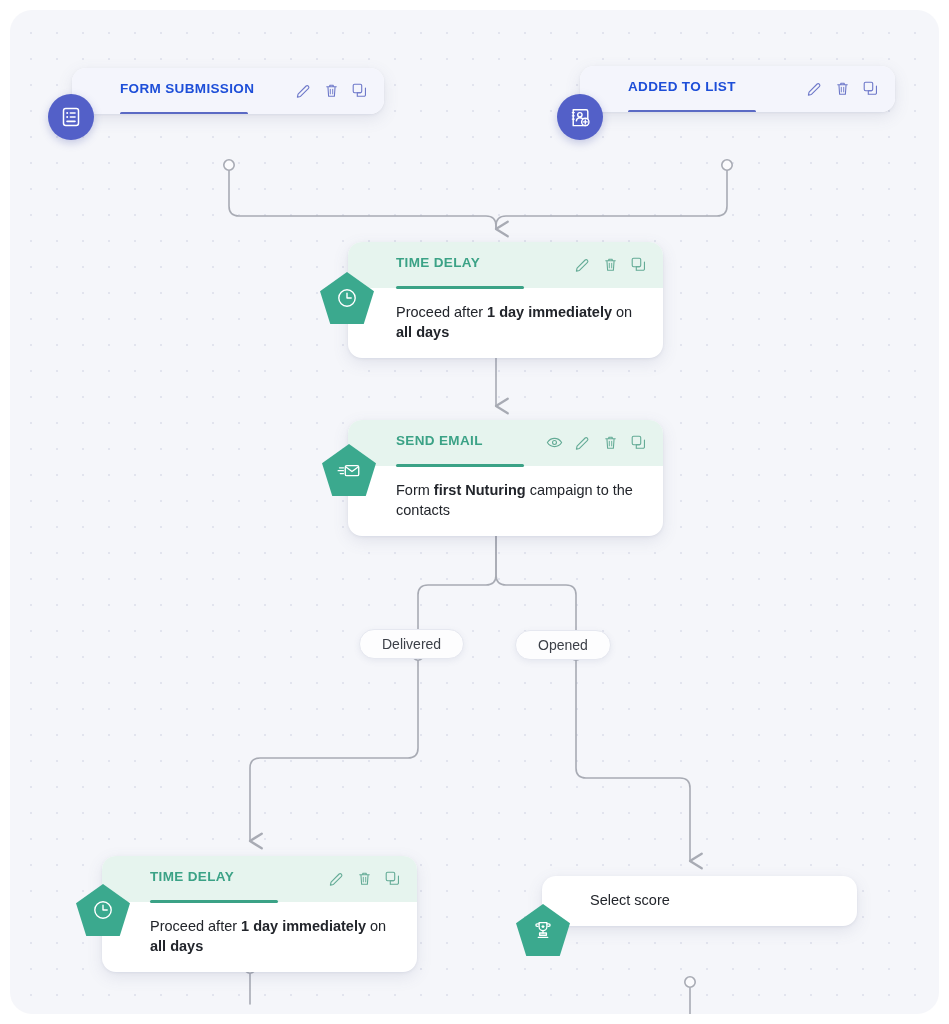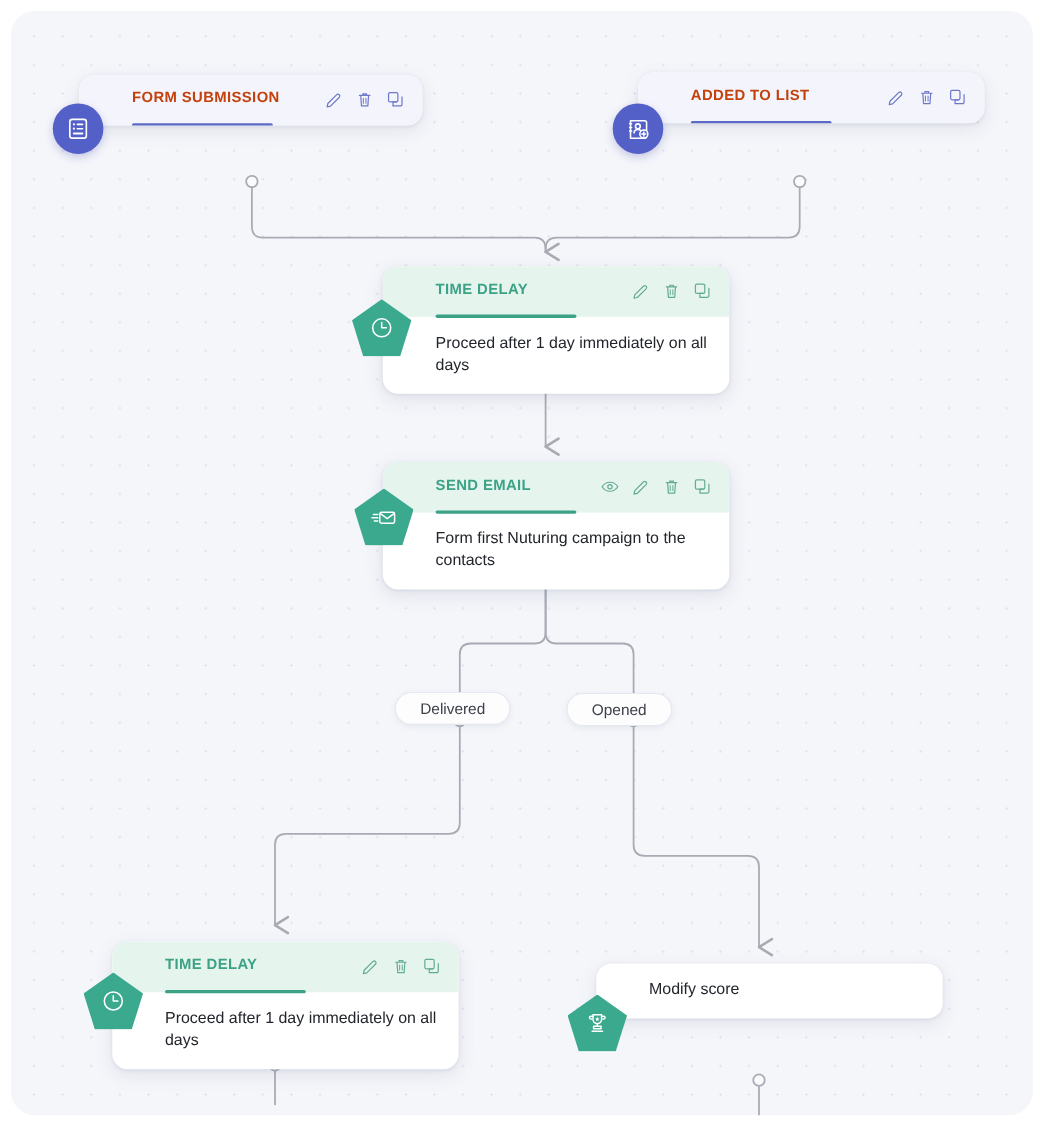--- a/index.html
+++ b/index.html
@@ -51,25 +51,25 @@
     border-radius: 2px;
   }
   .acts { display: flex; gap: 11px; align-items: center; padding-top: 1px; }
   .acts svg { display: block; }
   .node-body {
     padding: 14px 18px 16px 48px;
     font-size: 14.5px;
     line-height: 1.38;
     color: #22252b;
   }
-  .node-body b { font-weight: 400; text-align: center; }
+  .node-body b { font-weight: 700; text-align: center; }
 
   
   .node.blue .node-head { background: #f4f5fc; }
-  .node.blue .node-title { color: #c2410c; }
+  .node.blue .node-title { color: #1d4ed8; }
   .node.blue .underline { background: #5b6ac4; }
   
   .node.green .node-head { background: #e6f4ee; }
   .node.green .node-title { color: #3ba286; }
   .node.green .underline { background: #3ba286; }
   .node.green { }
 
   
   .badge { position: absolute; z-index: 6; }
   .badge.circle {
@@ -301,16 +301,16 @@
     <svg width="24" height="24" viewBox="0 0 24 24">
       <path d="M8.1 4.6h7.8v4.1a3.9 3.9 0 0 1-7.8 0Z" fill="none" stroke="#fff" stroke-width="1.35" stroke-linejoin="round"></path>
       <path d="M8.1 5.9H6.1a1.2 1.2 0 0 0 0 2.4h.9M15.9 5.9h2a1.2 1.2 0 0 1 0 2.4h-.9" fill="none" stroke="#fff" stroke-width="1.3" stroke-linecap="round"></path>
       <path d="M12 12.6v2.4" stroke="#fff" stroke-width="1.35" stroke-linecap="round"></path>
       <path d="M8.6 15h6.8v2.2H8.6Z" fill="none" stroke="#fff" stroke-width="1.35" stroke-linejoin="round"></path>
       <path d="M7.3 19.4h9.4" stroke="#fff" stroke-width="1.35" stroke-linecap="round"></path>
       <path d="M12 6.4l.6 1.3 1.4.2-1 1 .25 1.4L12 9.6l-1.25.7.25-1.4-1-1 1.4-.2Z" fill="#fff"></path>
     </svg>
   </div>
   <div class="node green" style="left:532px; top:866px; width:315px;">
-    <div class="node-body">Modify score</div>
+    <div class="node-body">Select score</div>
   </div>
 
 </div>
 
 </body></html>

